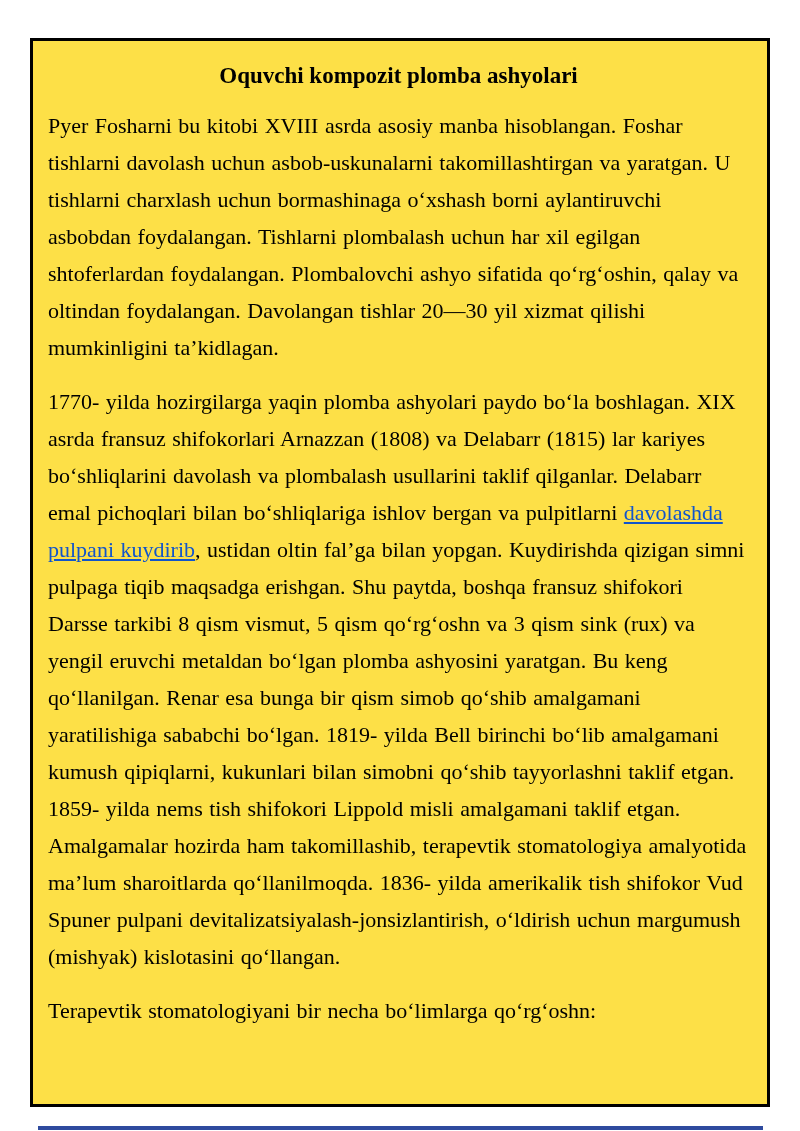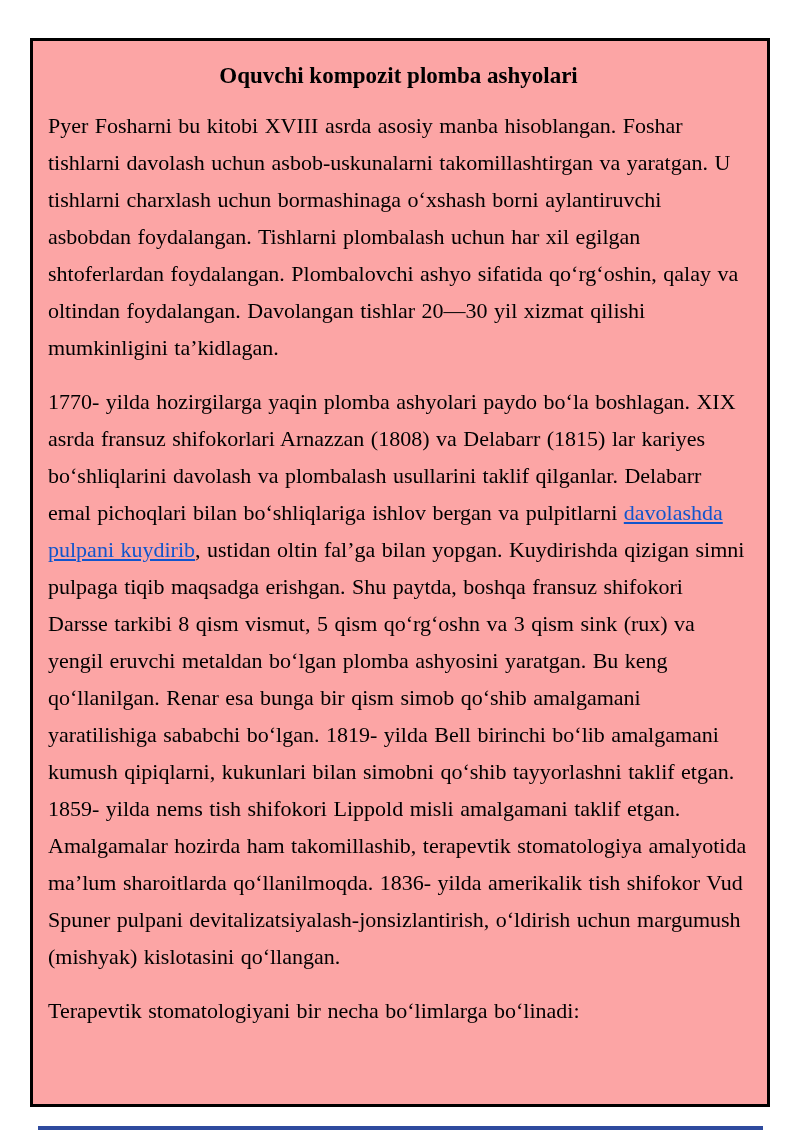--- a/index.html
+++ b/index.html
@@ -17,21 +17,21 @@
     overflow: hidden;
   }
   .border-box {
     position: absolute;
     left: 30px;
     top: 38px;
     width: 740px;
     height: 1069px;
     border: 3px solid #000000;
     padding: 14px 18px 0 15px;
-    background: #fca5a5;
+    background: #fde047;
     overflow: hidden;
   }
   .doc-title {
     font-size: 23px;
     font-weight: bold;
     text-align: center;
     margin: 6px 0 16px 0;
     line-height: 30px;
   }
   .para {
@@ -61,19 +61,19 @@
 <div class="page">
 
   <div class="border-box">
 
     <h1 class="doc-title">Oquvchi kompozit plomba ashyolari</h1>
 
     <p class="para">Pyer Fosharni bu kitobi XVIII asrda asosiy manba hisoblangan. Foshar tishlarni davolash uchun asbob-uskunalarni takomillashtirgan va yaratgan. U tishlarni charxlash uchun bormashinaga oʻxshash borni aylantiruvchi asbobdan foydalangan. Tishlarni plombalash uchun har xil egilgan shtoferlardan foydalangan. Plombalovchi ashyo sifatida qoʻrgʻoshin, qalay va oltindan foydalangan. Davolangan tishlar 20—30 yil xizmat qilishi mumkinligini ta’kidlagan.</p>
 
     <p class="para"><span>1770- yilda hozirgilarga yaqin plomba ashyolari paydo boʻla boshlagan. XIX asrda fransuz shifokorlari Arnazzan (1808) va Delabarr (1815) lar kariyes boʻshliqlarini davolash va plombalash usullarini taklif qilganlar. Delabarr emal pichoqlari bilan boʻshliqlariga ishlov bergan va pulpitlarni </span><a class="doc-link" href="#">davolashda pulpani kuydirib</a><span>, ustidan oltin fal’ga bilan yopgan. Kuydirishda qizigan simni pulpaga tiqib maqsadga erishgan. Shu paytda, boshqa fransuz shifokori Darsse tarkibi 8 qism vismut, 5 qism qoʻrgʻoshn va 3 qism sink (rux) va yengil eruvchi metaldan boʻlgan plomba ashyosini yaratgan. Bu keng qoʻllanilgan. Renar esa bunga bir qism simob qoʻshib amalgamani yaratilishiga sababchi boʻlgan. 1819- yilda Bell birinchi boʻlib amalgamani kumush qipiqlarni, kukunlari bilan simobni qoʻshib tayyorlashni taklif etgan. 1859- yilda nems tish shifokori Lippold misli amalgamani taklif etgan. Amalgamalar hozirda ham takomillashib, terapevtik stomatologiya amalyotida ma’lum sharoitlarda qoʻllanilmoqda. 1836- yilda amerikalik tish shifokor Vud Spuner pulpani devitalizatsiyalash-jonsizlantirish, oʻldirish uchun margumush (mishyak) kislotasini qoʻllangan.</span></p>
 
-    <p class="para">Terapevtik stomatologiyani bir necha boʻlimlarga boʻlinadi:</p>
+    <p class="para">Terapevtik stomatologiyani bir necha boʻlimlarga qoʻrgʻoshn:</p>
 
   </div>
 
   <div class="accent-bar"></div>
 
 </div>
 
 </body></html>

